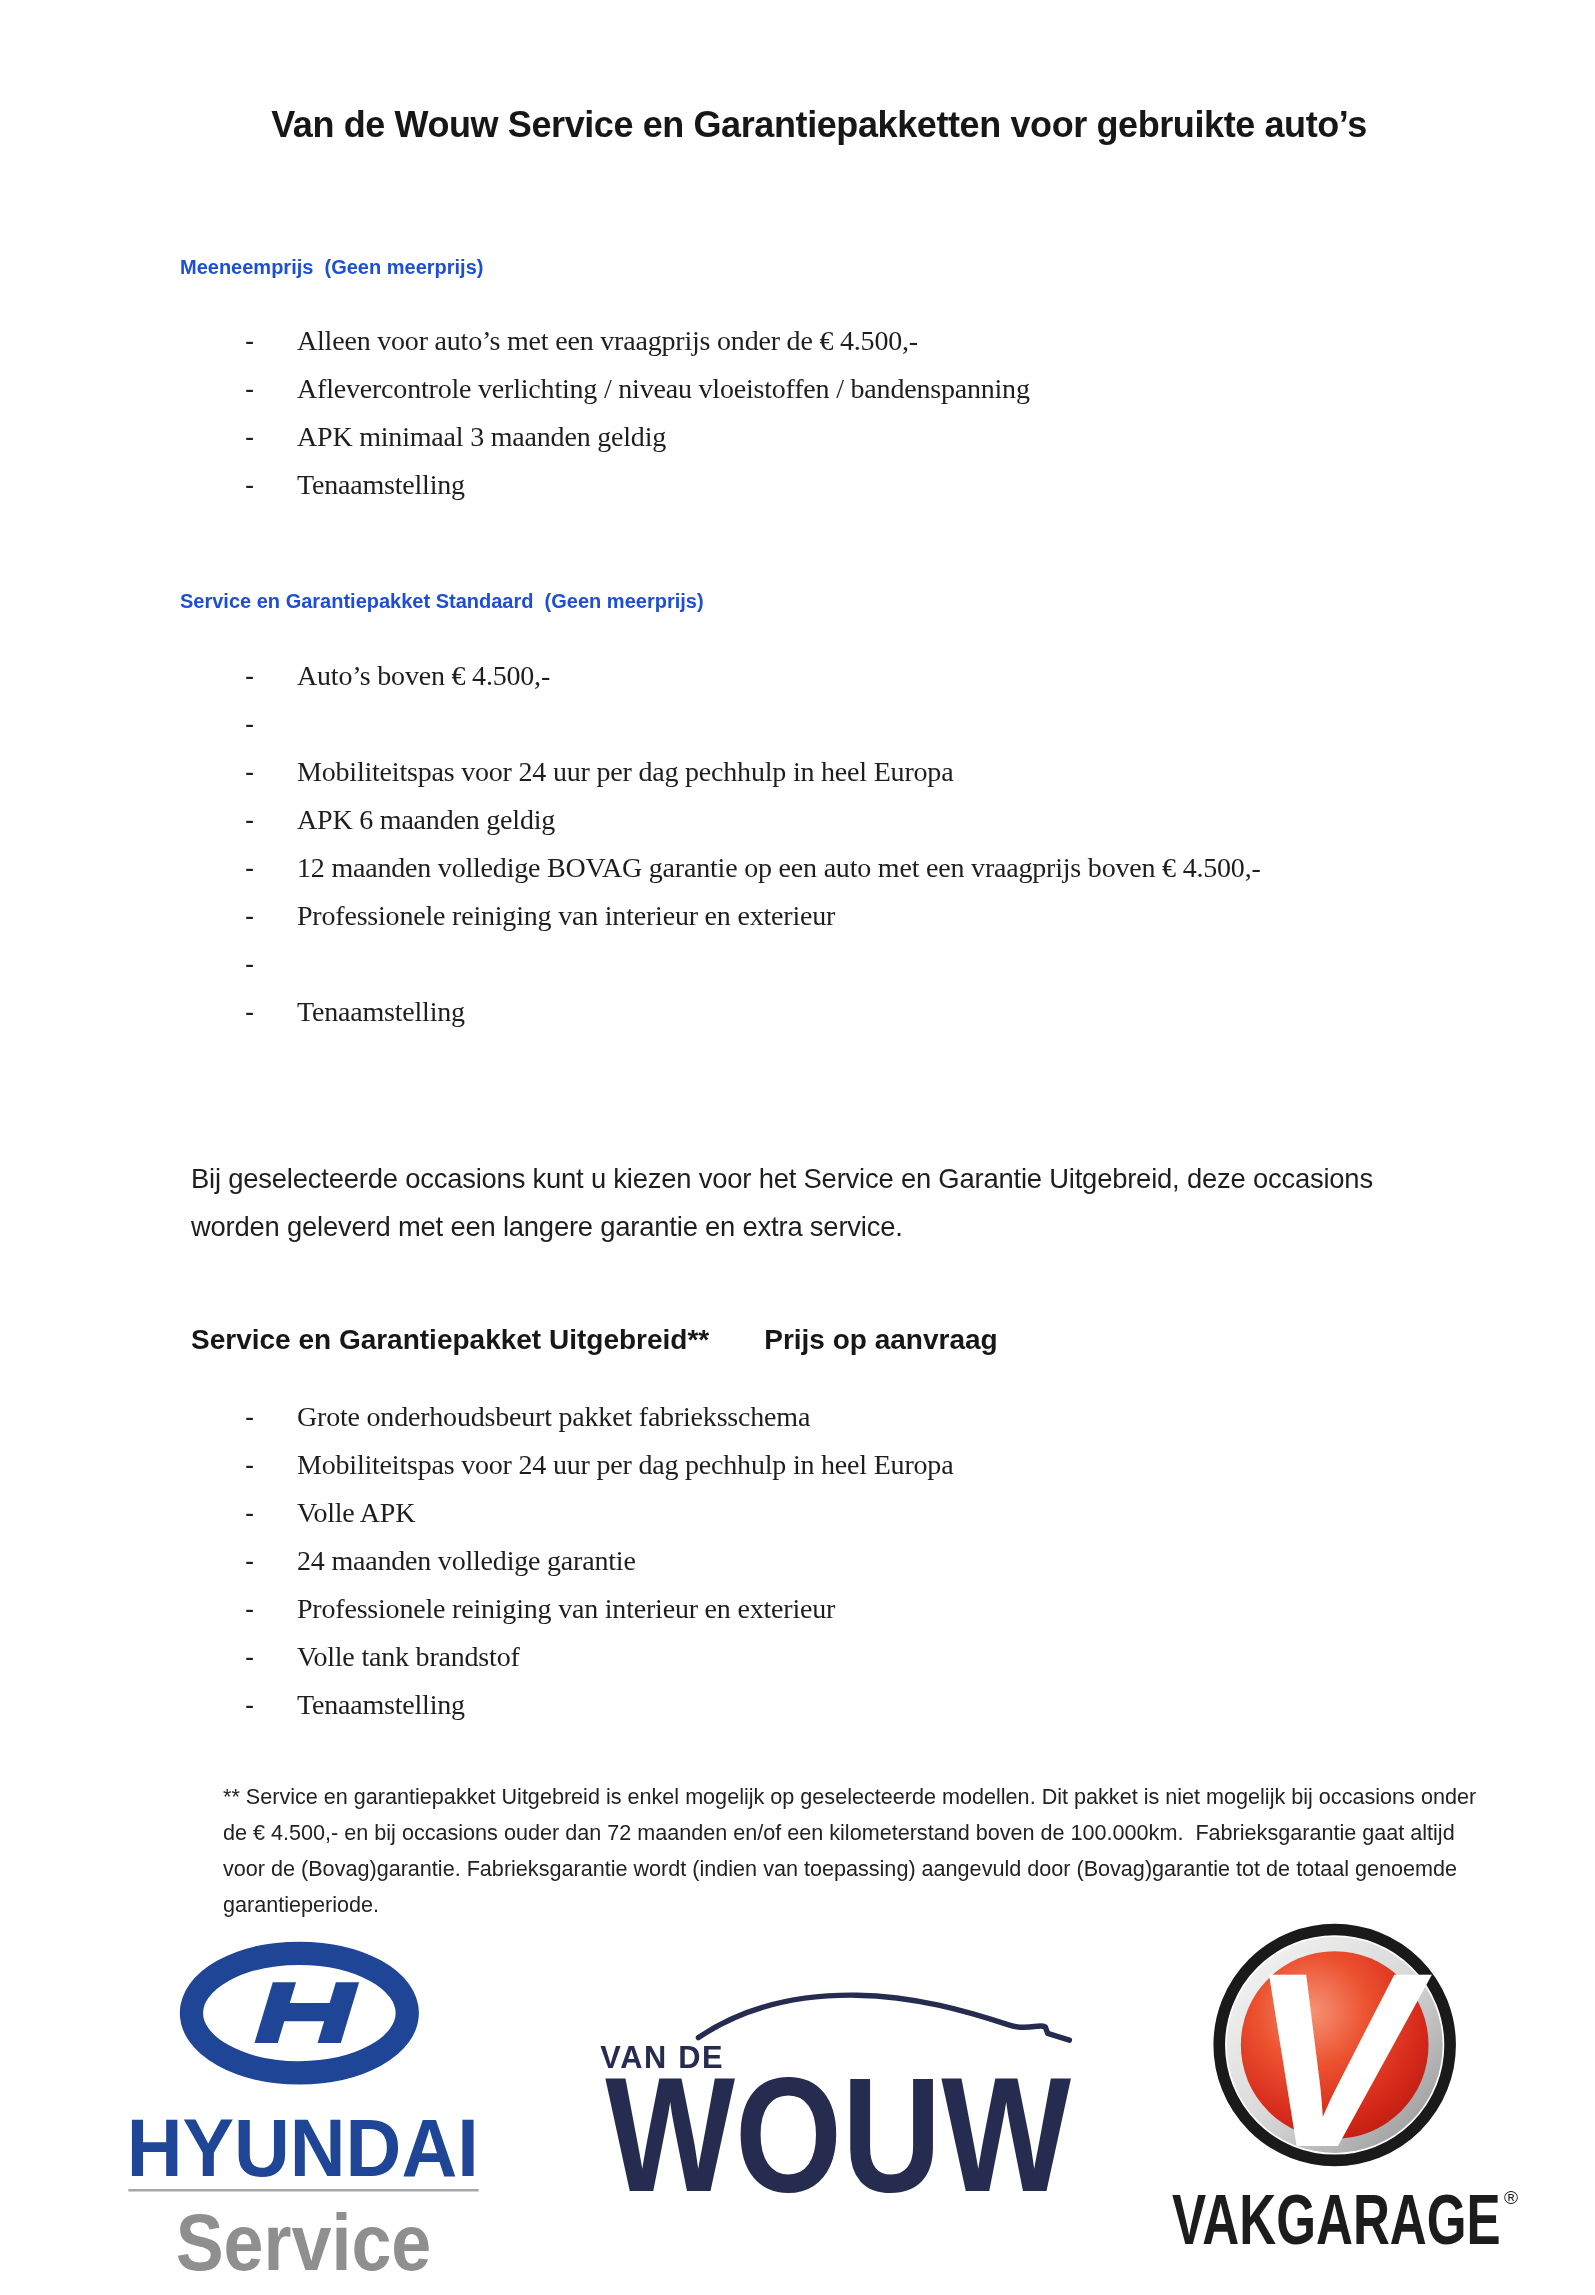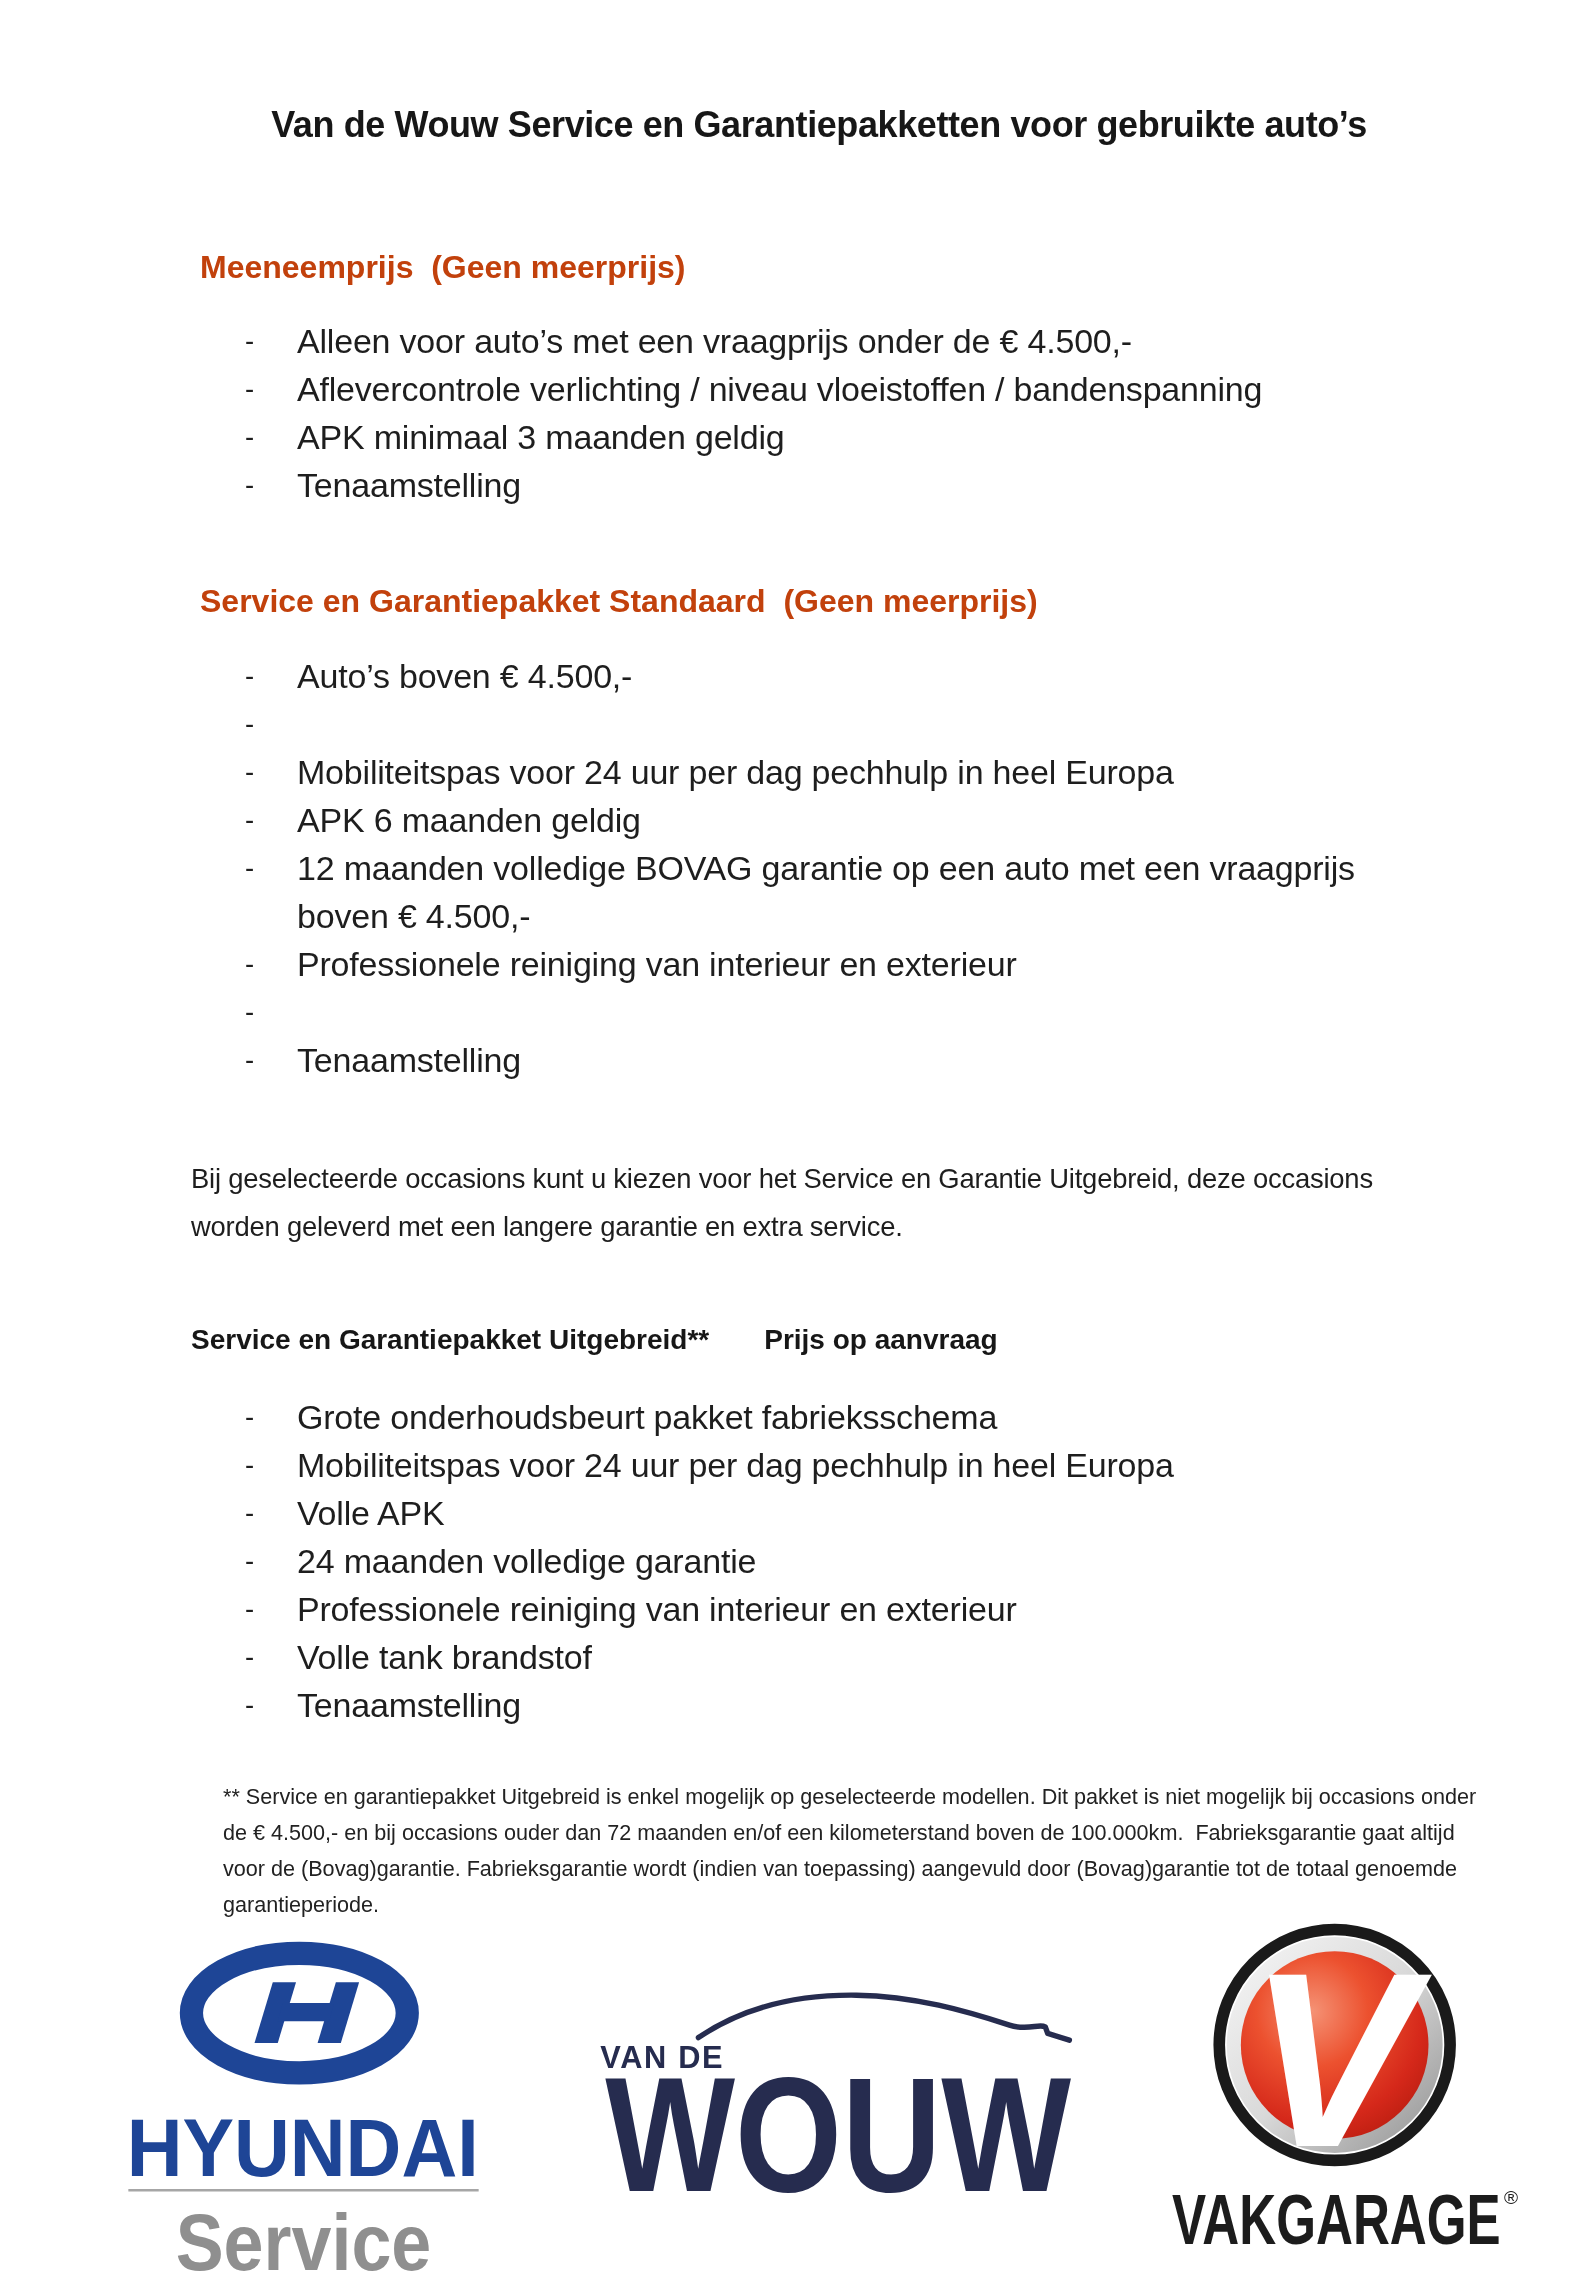--- a/index.html
+++ b/index.html
@@ -6,26 +6,26 @@
   html,body { background:#ffffff; }
   .page {
     position:relative; width:1596px; height:2295px; background:#ffffff;
     font-family:"Liberation Sans", sans-serif; color:#1e1e1e; overflow:hidden;
   }
   .title {
     position:absolute; top:105px; left:21px; width:1596px; text-align:center;
     font-size:36px; font-weight:700; line-height:40px; letter-spacing:-0.4px; color:#171717;
   }
   .heading {
-    position:absolute; left:200px; font-size:32px; font-weight:700; line-height:38px; color:#c2410c;
+    position:absolute; left:180px; font-size:20px; font-weight:700; line-height:38px; color:#1d4ed8;
   }
   .list { position:absolute; left:245px; }
   .bullet { display:flex; }
   .dash { flex:0 0 52px; width:52px; font-size:27.4px; line-height:48px; }
-  .btext { font-size:34px; line-height:48px; max-width:1130px; letter-spacing:-0.2px; }
+  .btext { font-size:28px; line-height:48px; max-width:1130px; letter-spacing:-0.2px;font-family:Liberation Serif, serif; }
   .paragraph {
     position:absolute; left:191px; top:1155px; width:1222px;
     font-size:27.4px; line-height:48px; letter-spacing:-0.2px;
   }
   .h3row {
     position:absolute; left:191px; top:1321px; display:flex;
     font-size:28px; font-weight:700; line-height:38px; color:#171717;align-items:flex-end;
   }
   .price { margin-left:55px; }
   .footnote {

